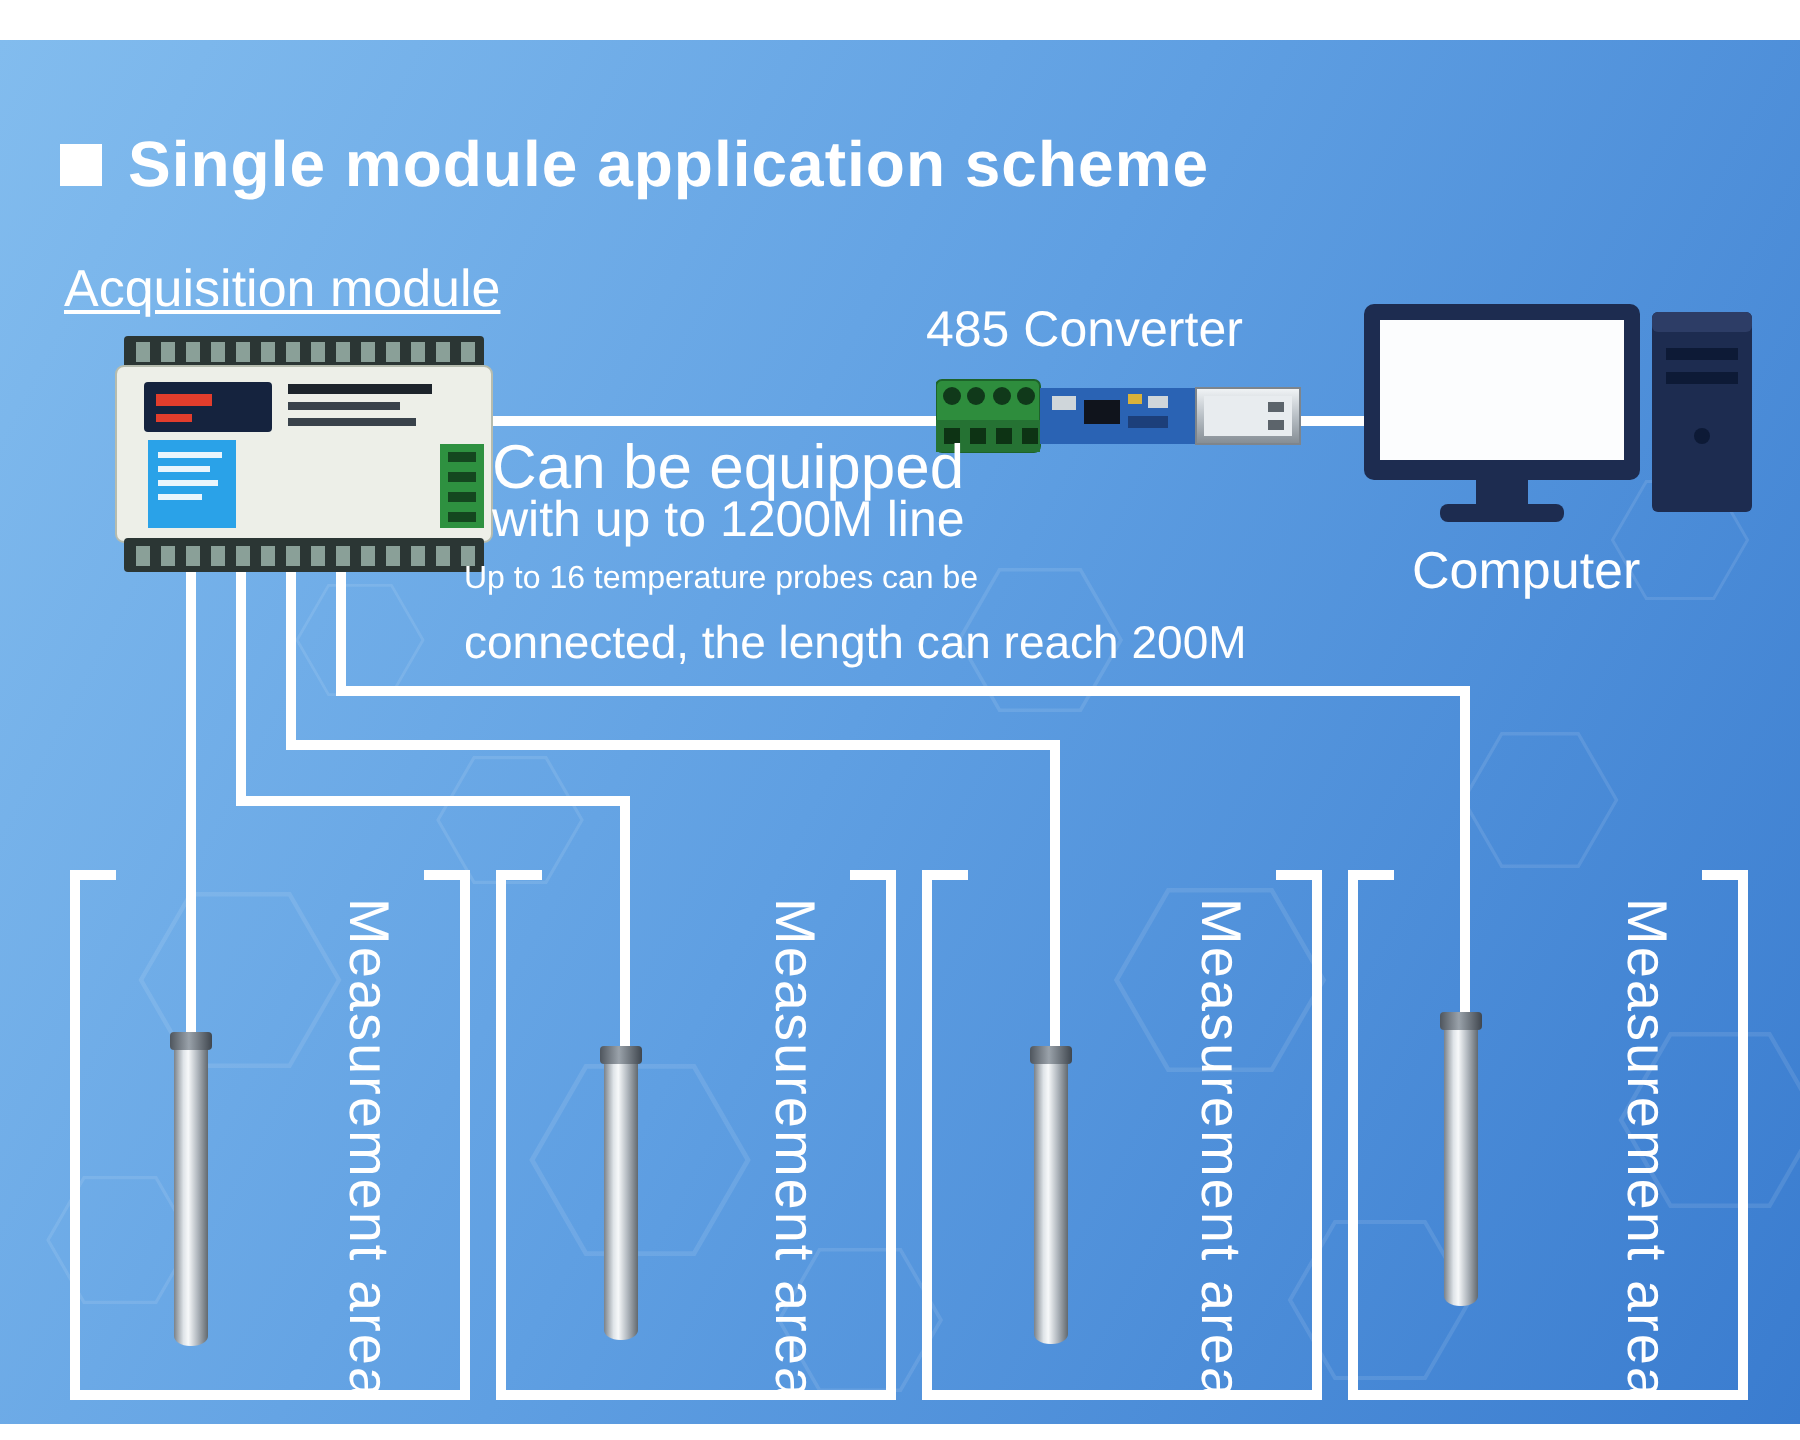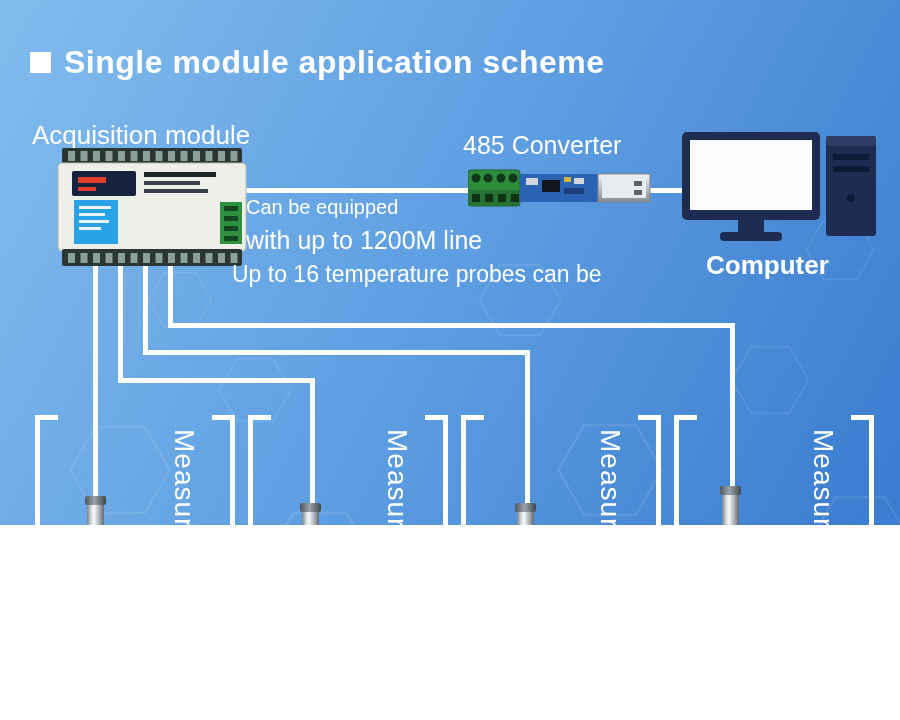--- a/index.html
+++ b/index.html
@@ -1,19 +1,19 @@
 <!DOCTYPE html>
 <html><head>
 <meta charset="utf-8">
 <style>
   html,body{margin:0;padding:0;}
   .stage{
-    position:relative;width:900px;height:525px;overflow:hidden;
+    position:relative;width:900px;height:692px;overflow:hidden;
     background:linear-gradient(118deg,#82bcee 0%,#5f9fe2 48%,#3a7ccf 100%);
-    font-family:"Liberation Sans",sans-serif;color:#fff;
+    font-family:"Liberation Sans",sans-serif;color:#fff;margin-top:20px;
   }
   .hex-layer{position:absolute;left:0;top:0;width:900px;height:720px;pointer-events:none;}
   .abs{position:absolute;}
   .title-row{position:absolute;left:30px;top:44px;display:flex;align-items:center;font-size:32px;font-weight:bold;letter-spacing:.5px;}
   .bullet{width:21px;height:21px;background:#ffffff;display:inline-block;margin-right:13px;flex:none;}
   .lbl{position:absolute;font-size:26px;white-space:nowrap;}
   .note{position:absolute;white-space:nowrap;}
   .w{position:absolute;background:#ffffff;}
   .tank{position:absolute;top:415px;width:200px;height:265px;box-sizing:border-box;
         border-left:5px solid #fff;border-right:5px solid #fff;border-bottom:5px solid #fff;}
@@ -49,23 +49,23 @@
     <use href="#hex" transform="translate(180,300) scale(0.7)"></use>
     <use href="#hex" transform="translate(840,250) scale(0.75)"></use>
     <use href="#hex" transform="translate(60,600) scale(0.8)"></use>
   </svg>
 
   <div class="title-row">
     <span class="bullet"></span>
     <span>Single module application scheme</span>
   </div>
 
-  <div class="lbl" style="left:32px;top:120px;">Acquisition module</div>
+  <div class="lbl" style="left:32px;top:109px;text-decoration:underline;">Acquisition module</div>
   <div class="lbl" style="left:463px;top:131px;font-size:25px;text-align:center;">485 Converter</div>
-  <div class="lbl" style="left:706px;top:250px;font-weight:bold;">Computer</div>
+  <div class="lbl" style="left:706px;top:250px;">Computer</div>
 
   <div class="w" style="left:246px;top:188px;width:222px;height:5px;"></div>
   <div class="w" style="left:648px;top:188px;width:40px;height:5px;"></div>
 
   <div class="w" style="left:93px;top:260px;width:5px;height:242px;"></div>
 
   <div class="w" style="left:118px;top:260px;width:5px;height:123px;"></div>
   <div class="w" style="left:118px;top:378px;width:197px;height:5px;"></div>
   <div class="w" style="left:310px;top:378px;width:5px;height:132px;"></div>
 
@@ -174,23 +174,24 @@
     <rect x="12" y="8" width="122" height="70" fill="#fcfdfe"></rect>
     <rect x="60" y="88" width="26" height="12" fill="#1d2c50"></rect>
     <rect x="42" y="100" width="62" height="9" rx="4" fill="#1d2c50"></rect>
     <rect x="148" y="4" width="50" height="100" rx="3" fill="#1d2c50"></rect>
     <rect x="148" y="4" width="50" height="10" rx="3" fill="#2d3d66"></rect>
     <rect x="155" y="22" width="36" height="6" fill="#0d1a36"></rect>
     <rect x="155" y="34" width="36" height="6" fill="#0d1a36"></rect>
     <circle cx="173" cy="66" r="4" fill="#0d1a36"></circle>
   </svg>
 
-  <div class="note" style="left:246px;top:196px;font-size:20px;">Can be equipped</div>
+  <div class="note" style="left:246px;top:196px;font-size:31px;">Can be equipped</div>
   <div class="note" style="left:246px;top:226px;font-size:25px;text-align:right;">with up to 1200M line</div>
-  <div class="note" style="left:232px;top:261px;font-size:23px;">Up to 16 temperature probes can be</div>
+  <div class="note" style="left:232px;top:261px;font-size:16px;">Up to 16 temperature probes can be</div>
+  <div class="note" style="left:232px;top:288px;font-size:23px;">connected, the length can reach 200M</div>
 
   <div class="tank" style="left:35px;">
     <span class="lip l"></span>
     <span class="lip r"></span>
     <span class="vtext">Measurement area</span>
   </div>
   <div class="tank" style="left:248px;">
     <span class="lip l"></span>
     <span class="lip r"></span>
     <span class="vtext">Measurement area</span>

